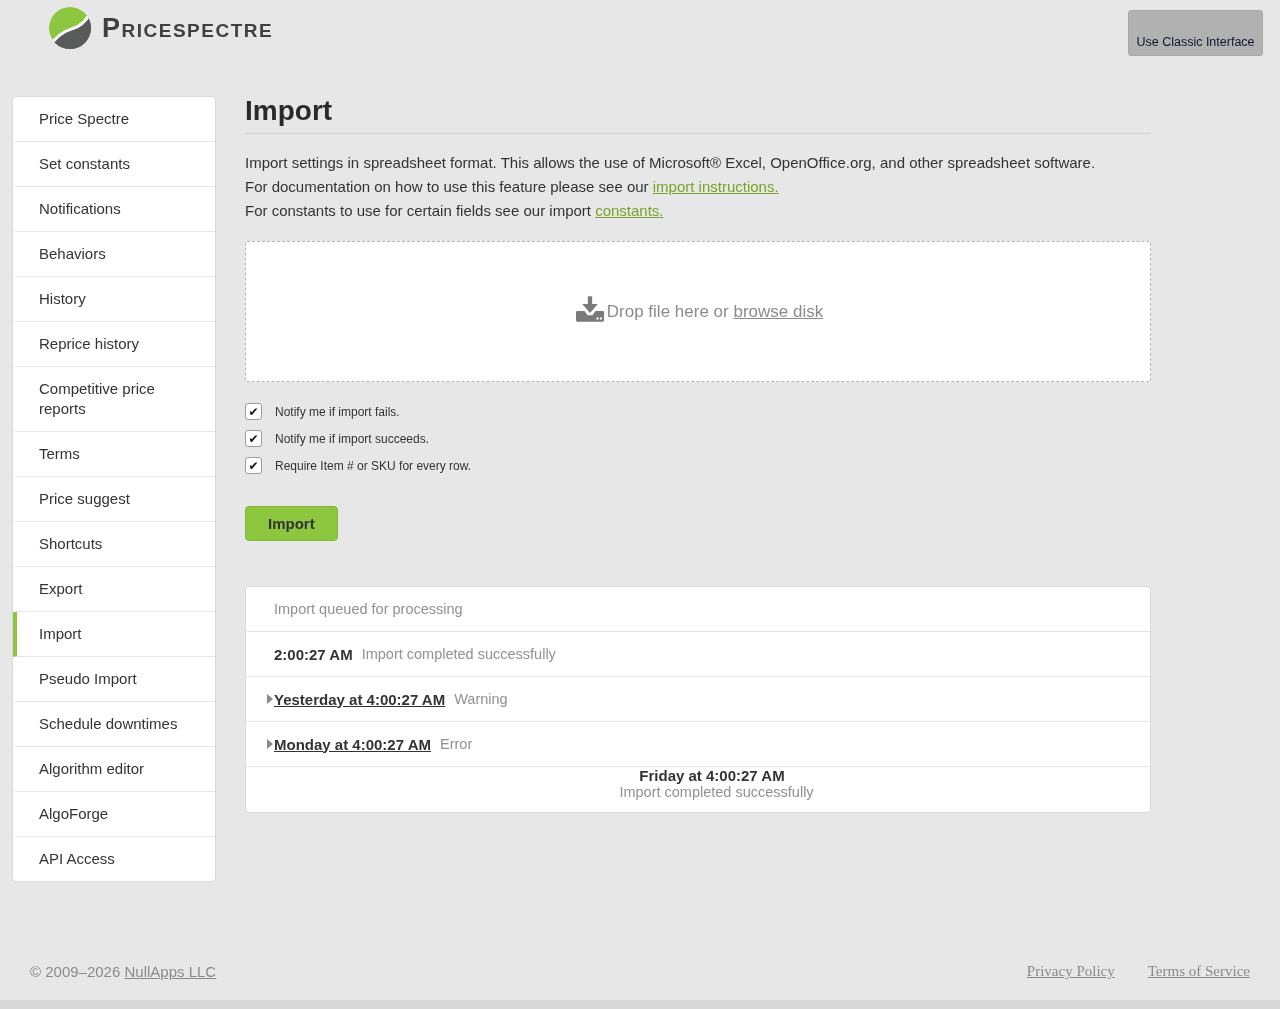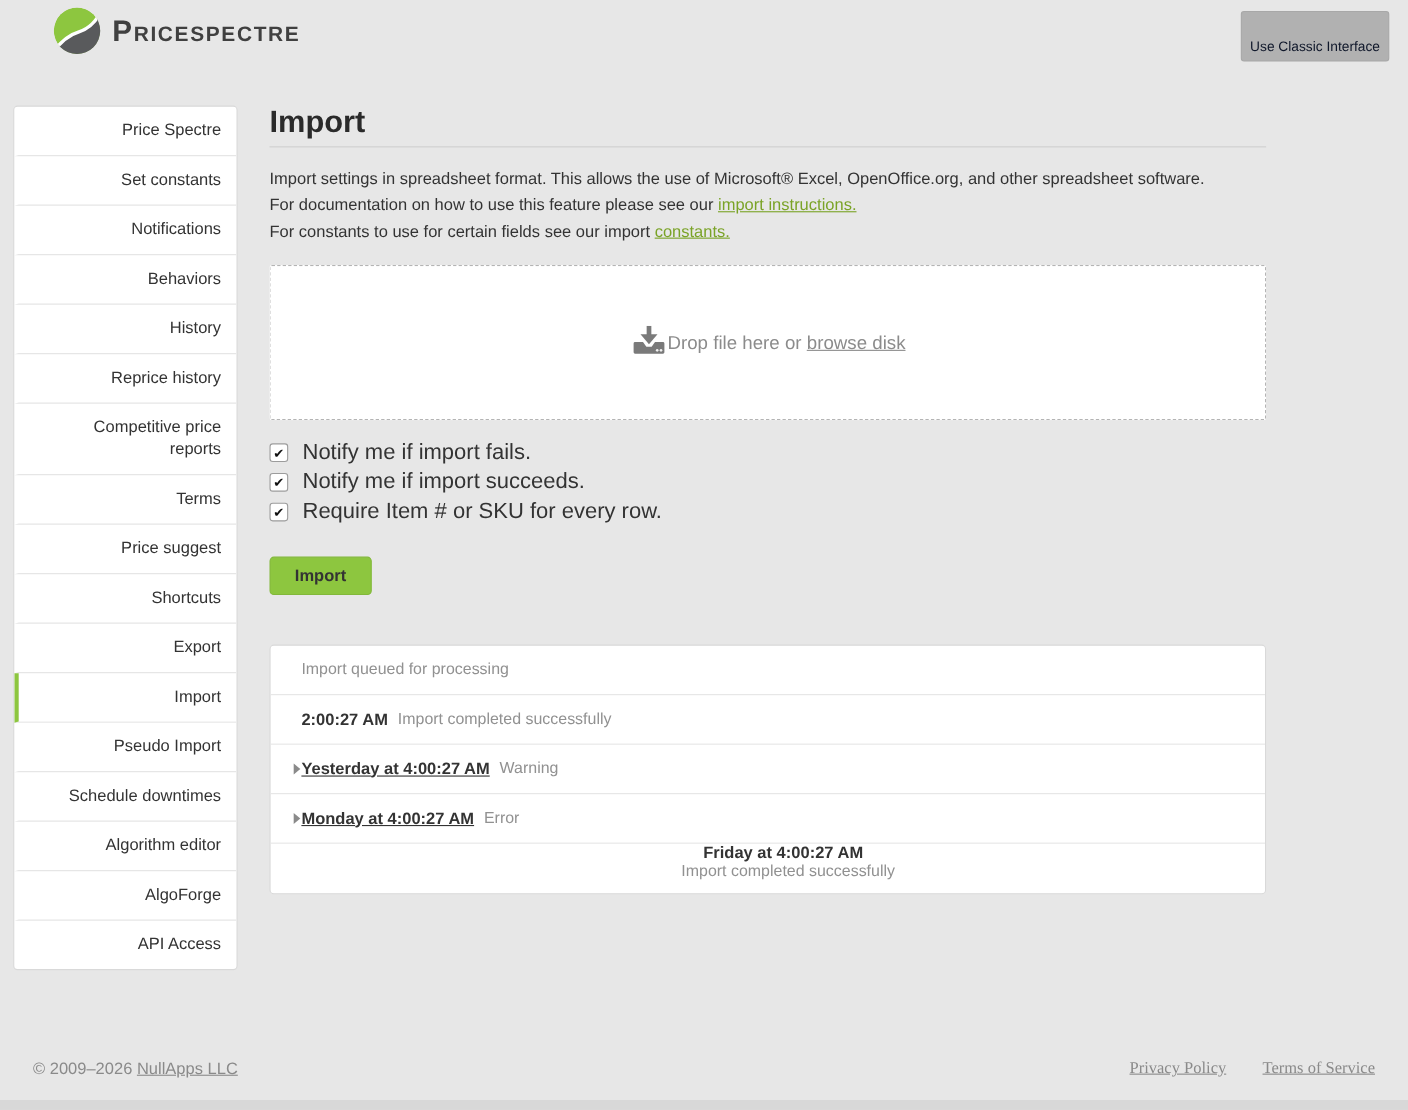--- a/index.html
+++ b/index.html
@@ -33,21 +33,20 @@
   }
 
   
   .layout { flex:1; display:flex; align-items:flex-start; padding:0 12px; }
 
   
   .sidebar {
     width:204px; flex:none;
     background:#fff; border:1px solid #d9d9d9; border-radius:4px;
     overflow:hidden;
-    text-align:right;
   }
   .nav-item {
     padding:12px 14px 12px 22px;
     font-size:15px; line-height:20px; color:#333;
     border-bottom:1px solid #e6e6e6;
     border-left:4px solid transparent;
     cursor:pointer;
   }
   .nav-item:last-child { border-bottom:none; }
   .nav-item.active { border-left-color:#8dc63f; }
@@ -70,21 +69,21 @@
   .dropzone-text a { color:#8b8b8b; text-decoration:underline; cursor:pointer; }
 
   .checks { margin-top:16px; }
   .check-row { display:flex; align-items:center; height:27px; }
   .checkbox {
     width:17px; height:17px; flex:none;
     background:#fff; border:1px solid #9c9c9c; border-radius:3px;
     display:flex; align-items:center; justify-content:center;
     font-size:12px; line-height:1; color:#111; cursor:pointer;
   }
-  .check-label { margin-left:13px; font-size:20px; color:#333; }
+  .check-label { margin-left:13px; font-size:12px; color:#333; }
 
   .import-btn {
     margin-top:27px;
     background:#8dc63f; border:1px solid #82b83a; border-radius:4px;
     padding:8px 22px; font-size:15px; font-weight:700; color:#333;
     font-family:inherit; cursor:pointer;
   }
 
   
   .history {

